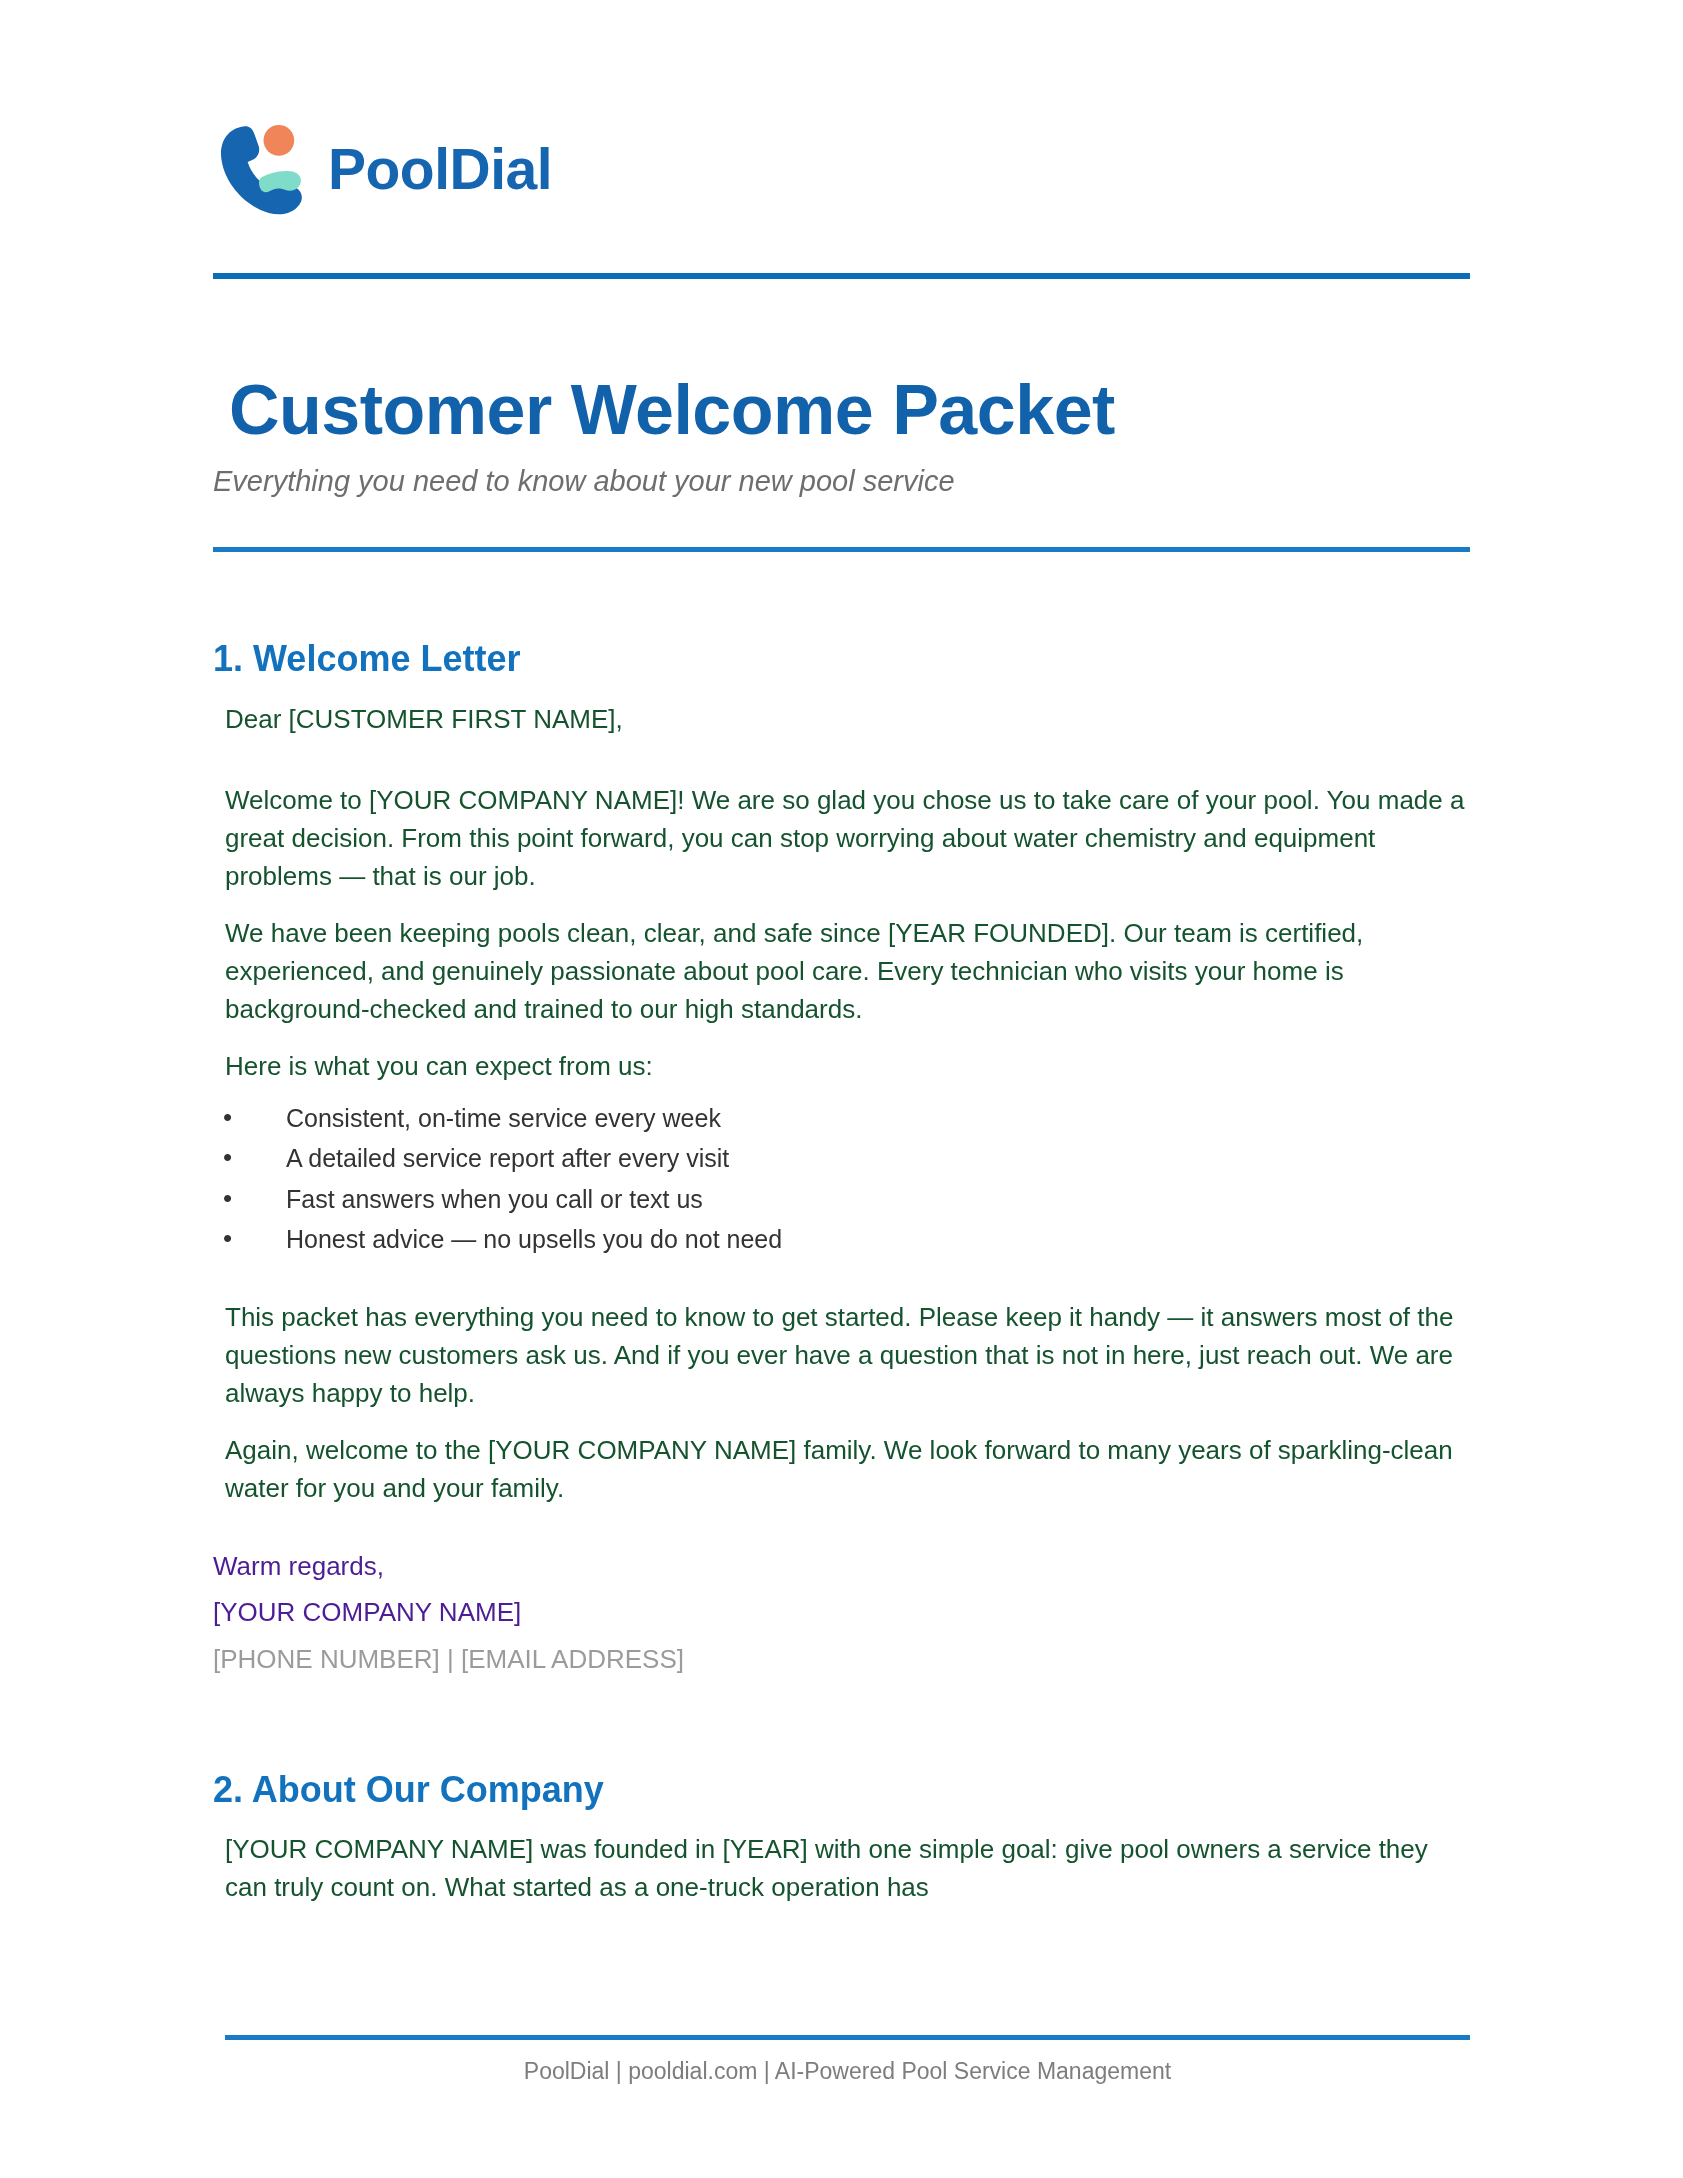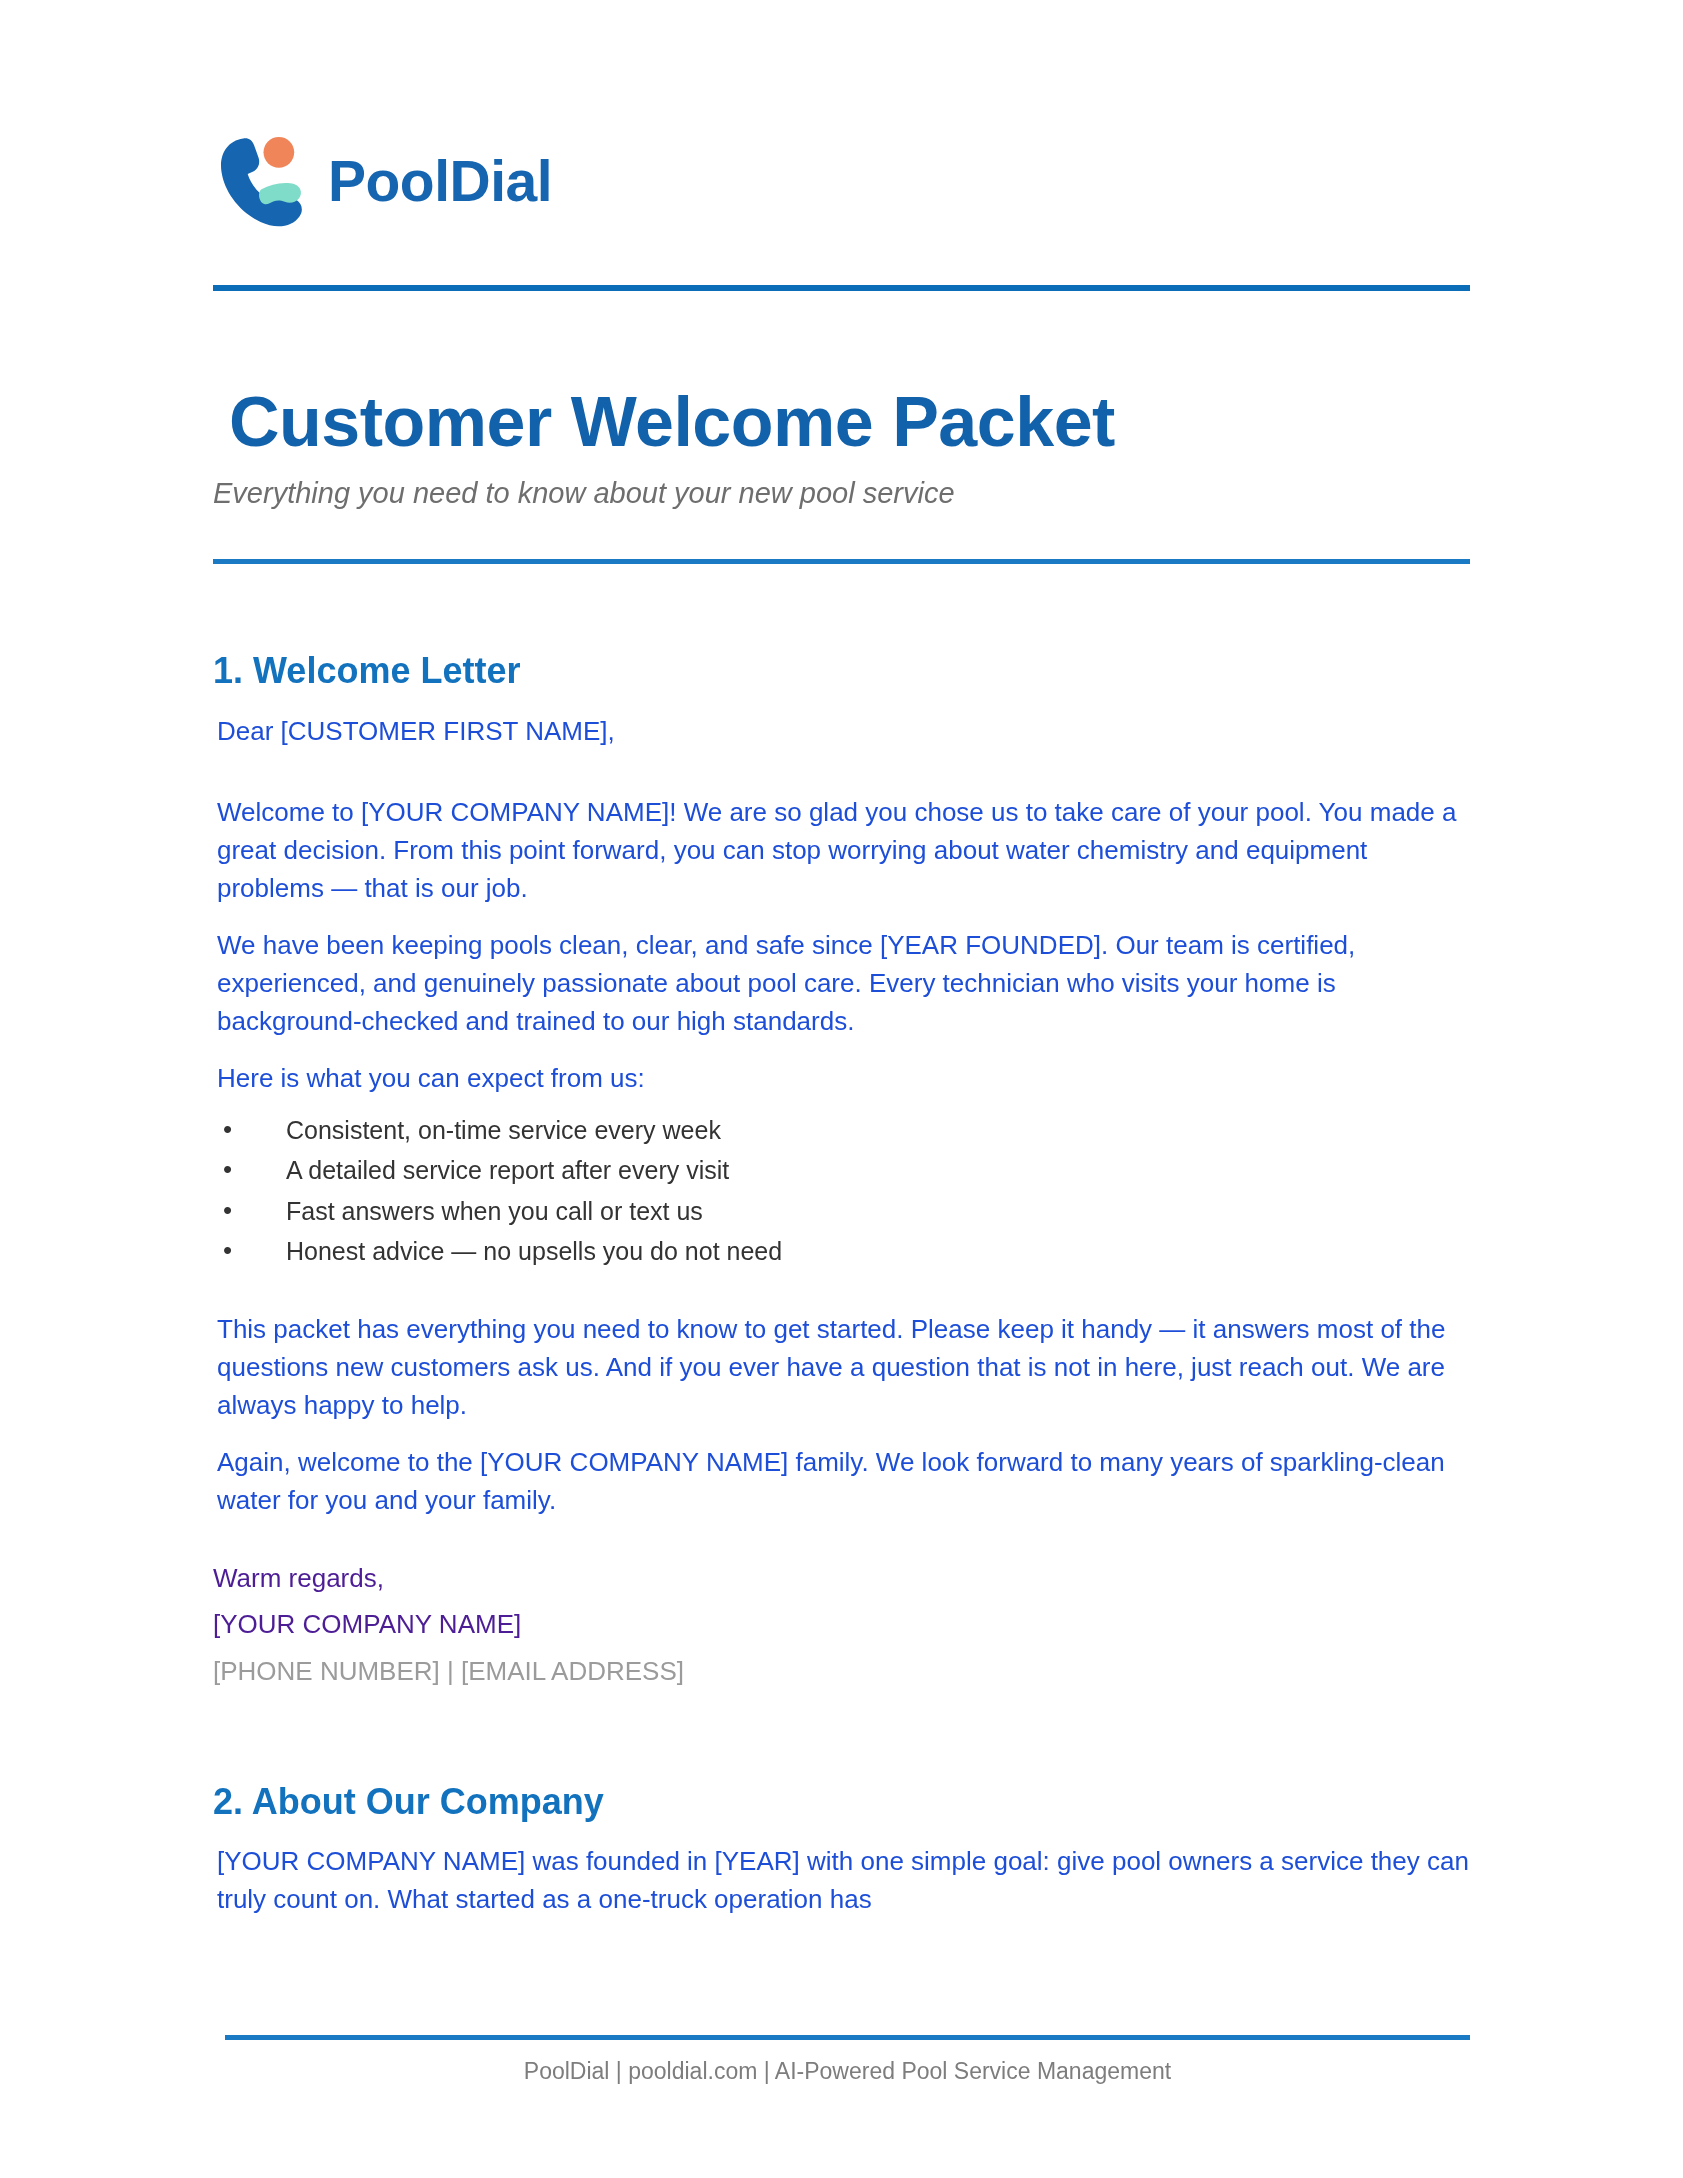--- a/index.html
+++ b/index.html
@@ -14,21 +14,21 @@
     color: #333333;
     overflow: hidden;
     position: relative;
   }
 
   .page {
     position: relative;
     width: 1683px;
     height: 2178px;
     box-sizing: border-box;
-    padding: 16px 213px;
+    padding: 4px 213px;
     background: #ffffff;
   }
 
   
   .header {
     padding-top: 117px;
   }
   .logo-row {
     display: flex;
     align-items: center;
@@ -94,22 +94,22 @@
     font-size: 36px;
     font-weight: bold;
     color: #1272bd;
     margin: 0 0 20px 0;
     line-height: 1.2;
   }
 
   p.body-text {
     font-size: 26px;
     line-height: 1.45;
-    color: #1d4ed8;
-    margin: 0 0 20px 4px;
+    color: #14532d;
+    margin: 0 0 20px 12px;
     max-width: 1257px;
   }
   p.body-text.tight { margin-bottom: 14px; }
   p.body-text.lead  { margin-top: 44px; }
   p.body-text.gap-before { margin-top: 42px; }
 
   ul.bullets {
     list-style: none;
     margin: 0 0 0 0;
     padding: 0;

